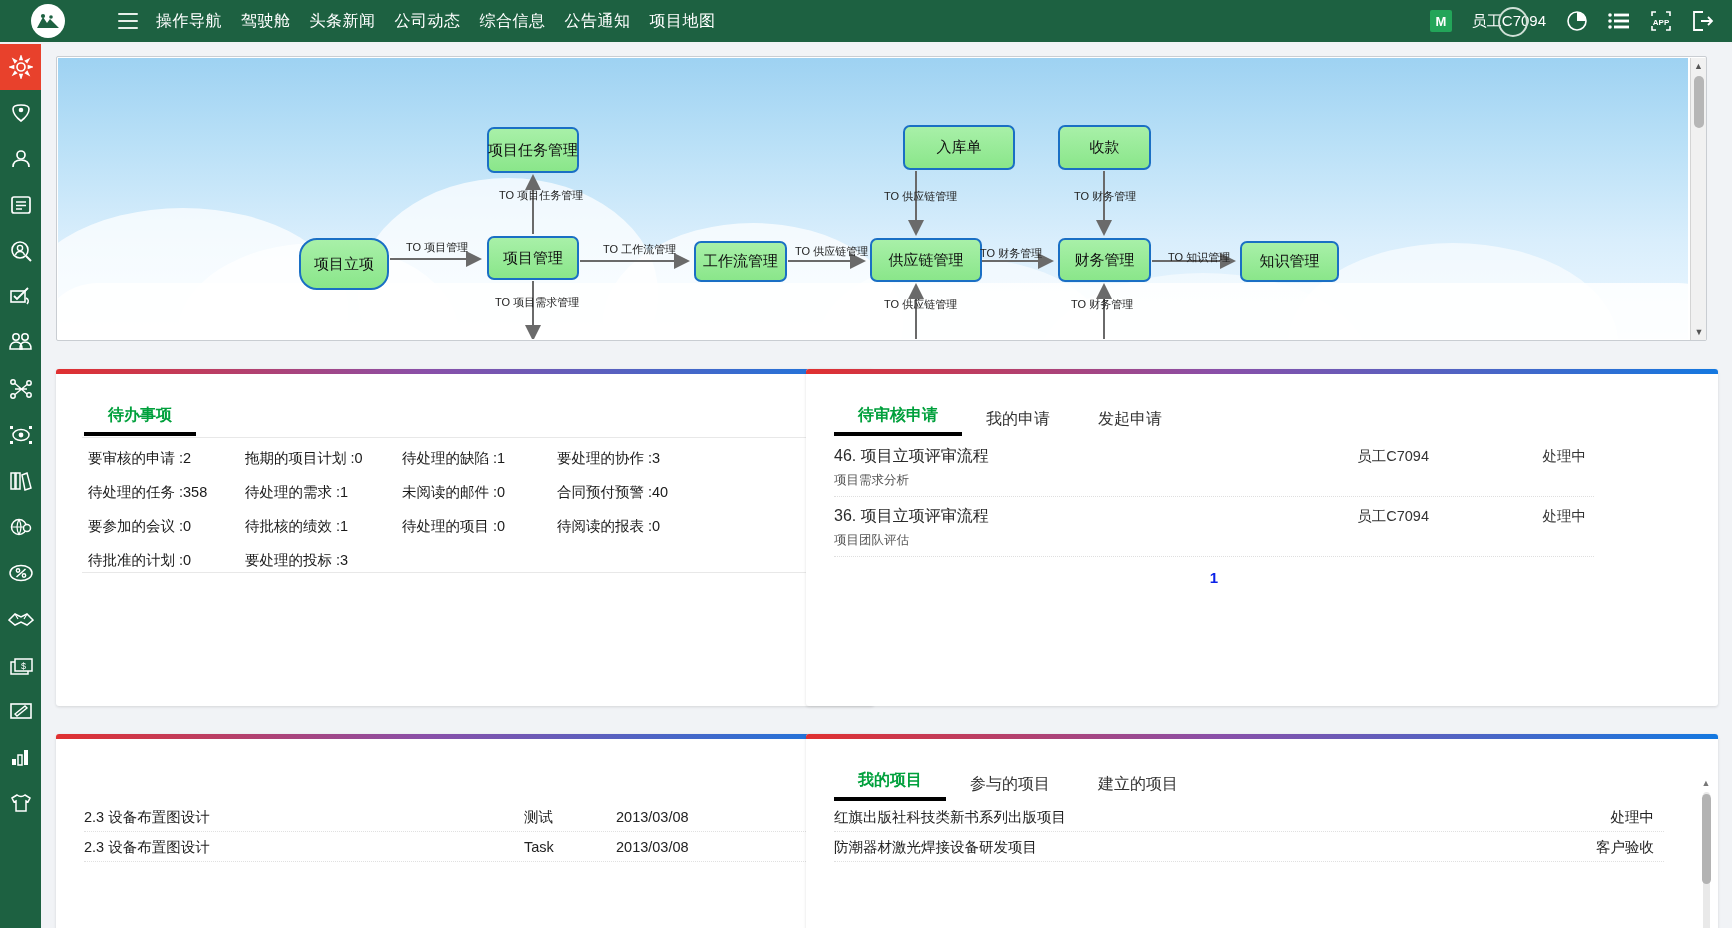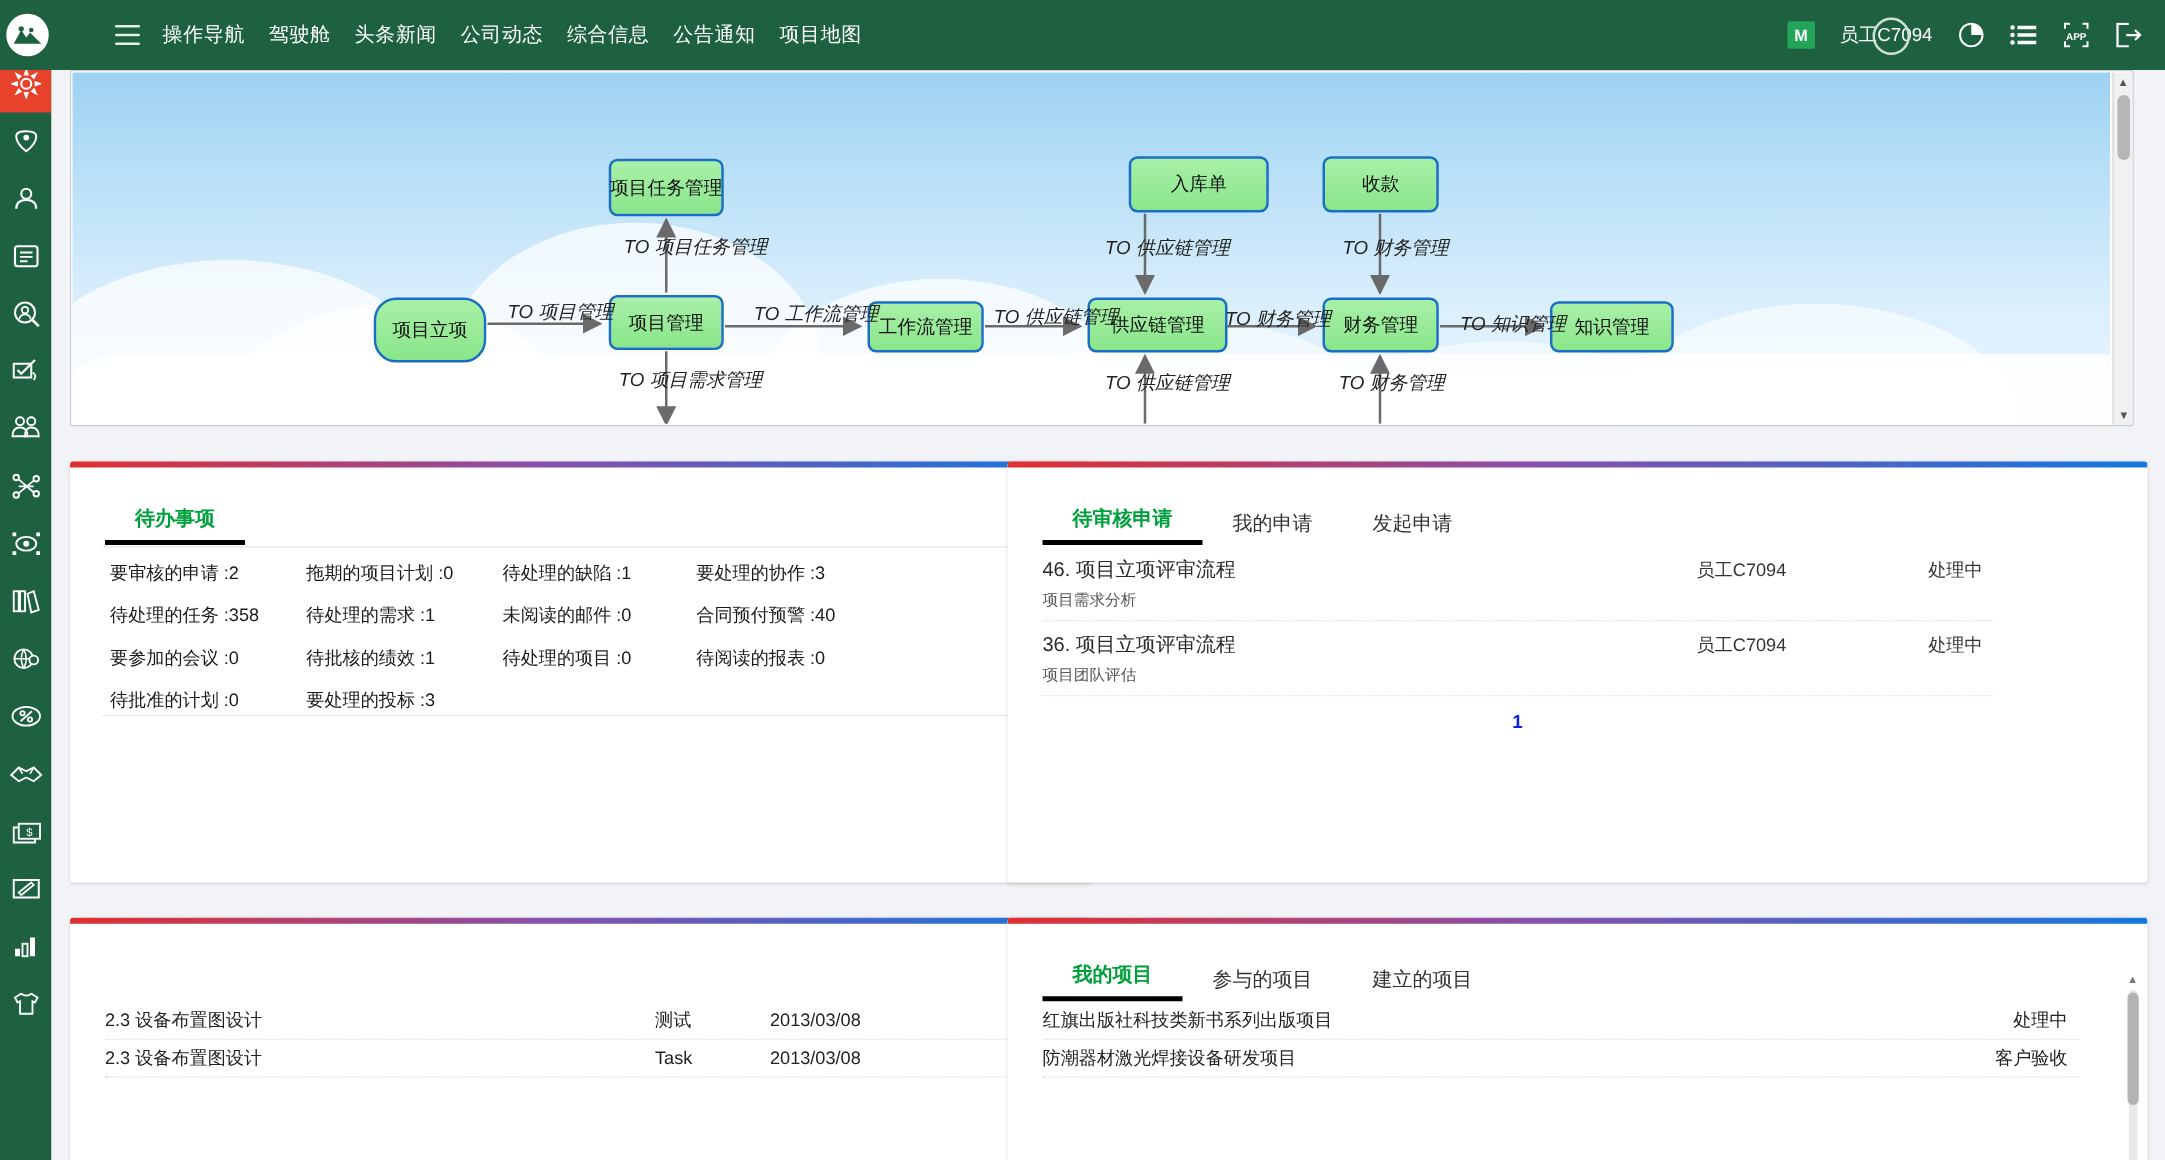--- a/index.html
+++ b/index.html
@@ -5,24 +5,25 @@
   * { box-sizing: border-box; margin: 0; padding: 0; }
   html, body {
     width: 1732px; height: 928px;
     overflow: hidden;
     background: #f0f2f5;
     font-family: "Liberation Sans", "DejaVu Sans", sans-serif;
   }
 
   
   #topbar {
-    position: absolute; top: 0; left: 0; width: 1732px; height: 56px;
+    position: absolute; top: 0; left: 0; width: 1732px; height: 42px;
     background: #1d6141;
     display: flex; align-items: center;
     z-index: 30;
+    padding-left: 26px;
   }
   #logo-block {
     width: 44px; height: 44px;
     display: flex; align-items: center; justify-content: center;
     flex: 0 0 44px;
   }
   .logo-circle {
     width: 34px; height: 34px; border-radius: 50%;
     background: #ffffff;
     display: flex; align-items: center; justify-content: center;
@@ -99,21 +100,21 @@
   .node {
     position: absolute;
     background: linear-gradient(180deg,#a8f0a8 0%, #8ae68a 100%);
     border: 2px solid #1a6fc4;
     border-radius: 7px;
     display: flex; align-items: center; justify-content: center;
     font-size: 15px; color: #111; white-space: nowrap;
     cursor: pointer;
   }
   .edgelabel {
-    position: absolute; font-size: 15px; color: #222; white-space: nowrap; font-style: italic;
+    position: absolute; font-size: 11px; color: #222; white-space: nowrap;
   }
   
   #flowscroll {
     position:absolute; right: 0px; top: 1px; width: 16px; height: 282px;
     background: #f1f1f1; border-left: 1px solid #d4d4d4;
   }
   #flowscroll .arrow { height: 16px; display:flex;align-items:center;justify-content:center;font-size:9px;color:#555;}
   #flowthumb { position:absolute; top: 18px; left: 3px; width: 10px; height: 52px; background:#b6b6b6; border-radius: 5px;}
 
   

